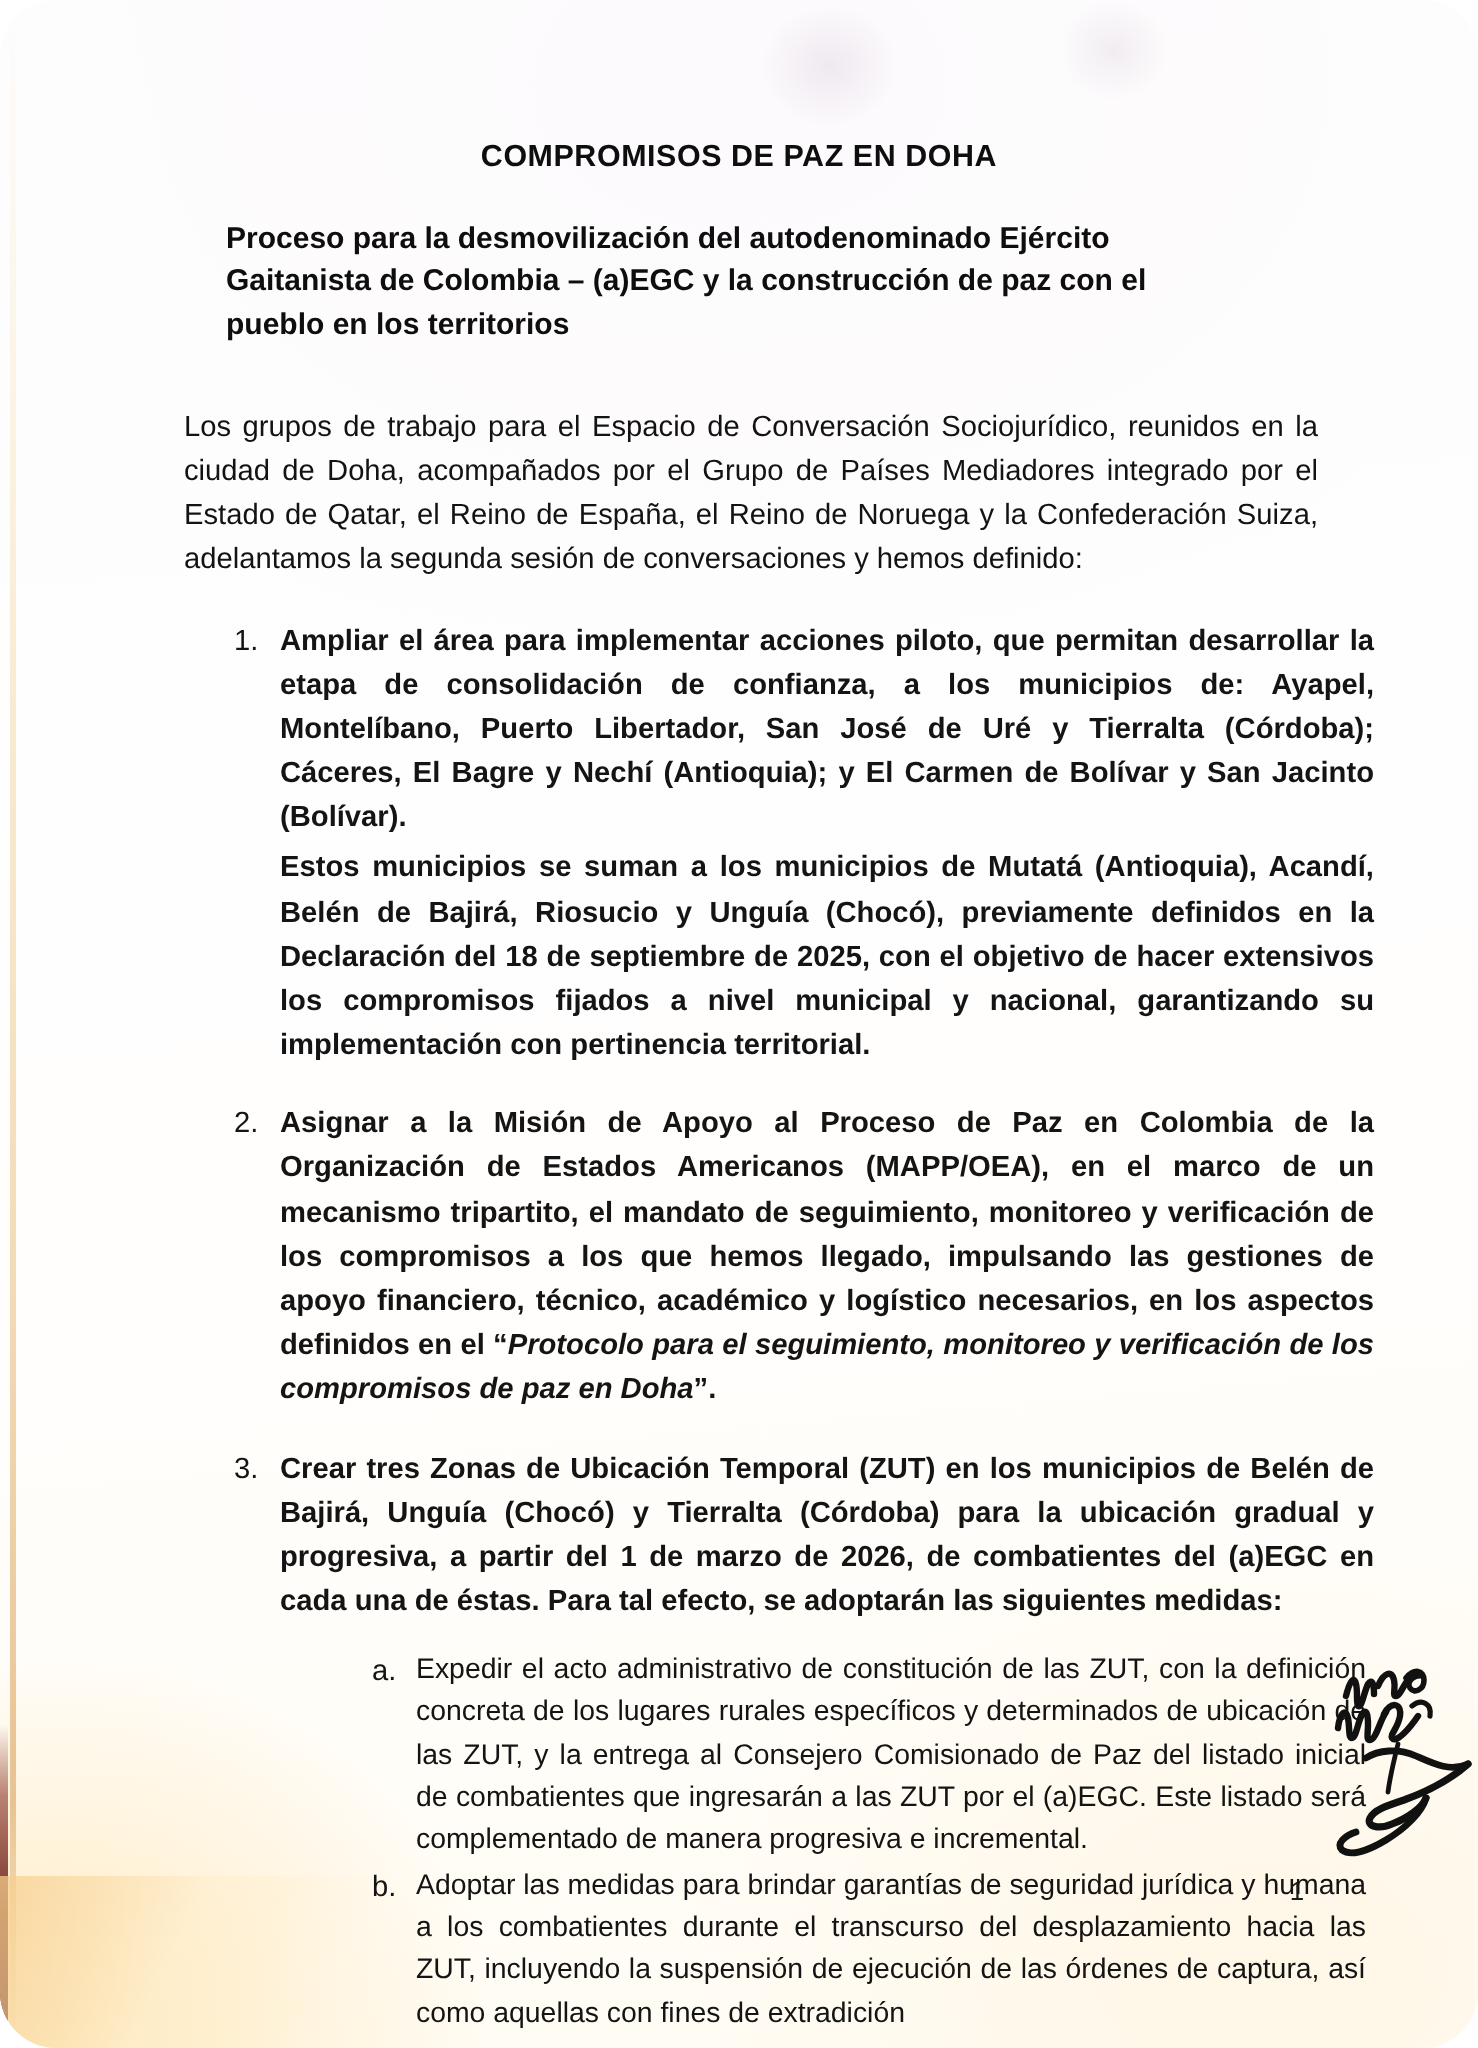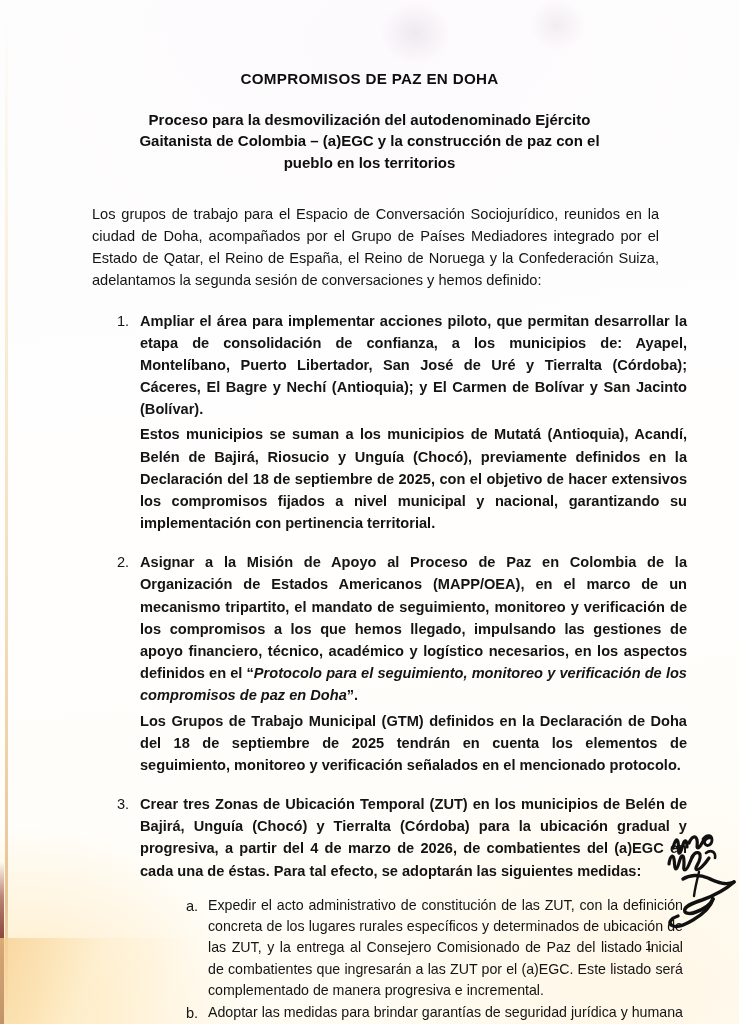--- a/index.html
+++ b/index.html
@@ -12,20 +12,21 @@
     width: 739px;
     height: 1024px;
     overflow: hidden;
     background:
       radial-gradient(ellipse 420px 300px at 86% 96%, rgba(255,246,228,0.85) 0%, rgba(255,255,255,0) 70%),
       radial-gradient(ellipse 300px 260px at 4% 99%, rgba(255,233,190,0.95) 0%, rgba(255,255,255,0) 72%),
       radial-gradient(ellipse 600px 420px at 50% 4%, rgba(252,250,252,1) 0%, rgba(255,255,255,0) 70%),
       linear-gradient(175deg, #fefdfe 0%, #fffefd 55%, #fffdf8 82%, #fffcf3 100%);
     font-family: "Liberation Sans", sans-serif;
     color: #141414;
+    border-radius: 28px;
   }
   
   .edge-left {
     position: absolute;
     left: 5px; top: 0; width: 3px; height: 1024px;
     background: linear-gradient(to bottom,
       rgba(255,255,255,0) 0%,
       rgba(246,226,186,0.55) 28%,
       rgba(238,208,160,0.75) 62%,
       rgba(228,186,132,0.85) 88%,
@@ -76,21 +77,21 @@
     font-weight: bold;
     letter-spacing: 0.3px;
     margin: 70px 0 0 0;
     color: #0e0e0e;
   }
   .doc-subtitle {
     margin: 22px 113px 0 113px;
     font-size: 15px;
     font-weight: bold;
     line-height: 1.42;
-    text-align: center;
+    text-align: left;
     color: #0e0e0e;
   }
 
   .intro {
     margin: 30px 80px 0 92px;
     font-size: 14.6px;
     line-height: 1.52;
     text-align: justify;
     color: #131313;
   }
@@ -182,26 +183,25 @@
 
       <li>
         <span class="marker">1.</span>
         <p class="item-para">Ampliar el área para implementar acciones piloto, que permitan desarrollar la etapa de consolidación de confianza, a los municipios de: Ayapel, Montelíbano, Puerto Libertador, San José de Uré y Tierralta (Córdoba); Cáceres, El Bagre y Nechí (Antioquia); y El Carmen de Bolívar y San Jacinto (Bolívar).</p>
         <p class="item-para">Estos municipios se suman a los municipios de Mutatá (Antioquia), Acandí, Belén de Bajirá, Riosucio y Unguía (Chocó), previamente definidos en la Declaración del 18 de septiembre de 2025, con el objetivo de hacer extensivos los compromisos fijados a nivel municipal y nacional, garantizando su implementación con pertinencia territorial.</p>
       </li>
 
       <li>
         <span class="marker">2.</span>
         <p class="item-para"><span>Asignar a la Misión de Apoyo al Proceso de Paz en Colombia de la Organización de Estados Americanos (MAPP/OEA), en el marco de un mecanismo tripartito, el mandato de seguimiento, monitoreo y verificación de los compromisos a los que hemos llegado, impulsando las gestiones de apoyo financiero, técnico, académico y logístico necesarios, en los aspectos definidos en el “</span><span class="ital">Protocolo para el seguimiento, monitoreo y verificación de los compromisos de paz en Doha</span><span>”.</span></p>
-        <p class="item-para">Los Grupos de Trabajo Municipal (GTM) definidos en la Declaración de Doha del 18 de septiembre de 2025 tendrán en cuenta los elementos de seguimiento, monitoreo y verificación señalados en el mencionado protocolo.</p>
       </li>
 
       <li>
         <span class="marker">3.</span>
-        <p class="item-para">Crear tres Zonas de Ubicación Temporal (ZUT) en los municipios de Belén de Bajirá, Unguía (Chocó) y Tierralta (Córdoba) para la ubicación gradual y progresiva, a partir del 4 de marzo de 2026, de combatientes del (a)EGC en cada una de éstas. Para tal efecto, se adoptarán las siguientes medidas:</p>
+        <p class="item-para">Crear tres Zonas de Ubicación Temporal (ZUT) en los municipios de Belén de Bajirá, Unguía (Chocó) y Tierralta (Córdoba) para la ubicación gradual y progresiva, a partir del 1 de marzo de 2026, de combatientes del (a)EGC en cada una de éstas. Para tal efecto, se adoptarán las siguientes medidas:</p>
 
         <ol class="sub-list">
           <li>
             <span class="marker">a.</span>
             <span>Expedir el acto administrativo de constitución de las ZUT, con la definición concreta de los lugares rurales específicos y determinados de ubicación de las ZUT, y la entrega al Consejero Comisionado de Paz del listado inicial de combatientes que ingresarán a las ZUT por el (a)EGC. Este listado será complementado de manera progresiva e incremental.</span>
           </li>
           <li>
             <span class="marker">b.</span>
             <span>Adoptar las medidas para brindar garantías de seguridad jurídica y humana a los combatientes durante el transcurso del desplazamiento hacia las ZUT, incluyendo la suspensión de ejecución de las órdenes de captura, así como aquellas con fines de extradición</span>
           </li>

